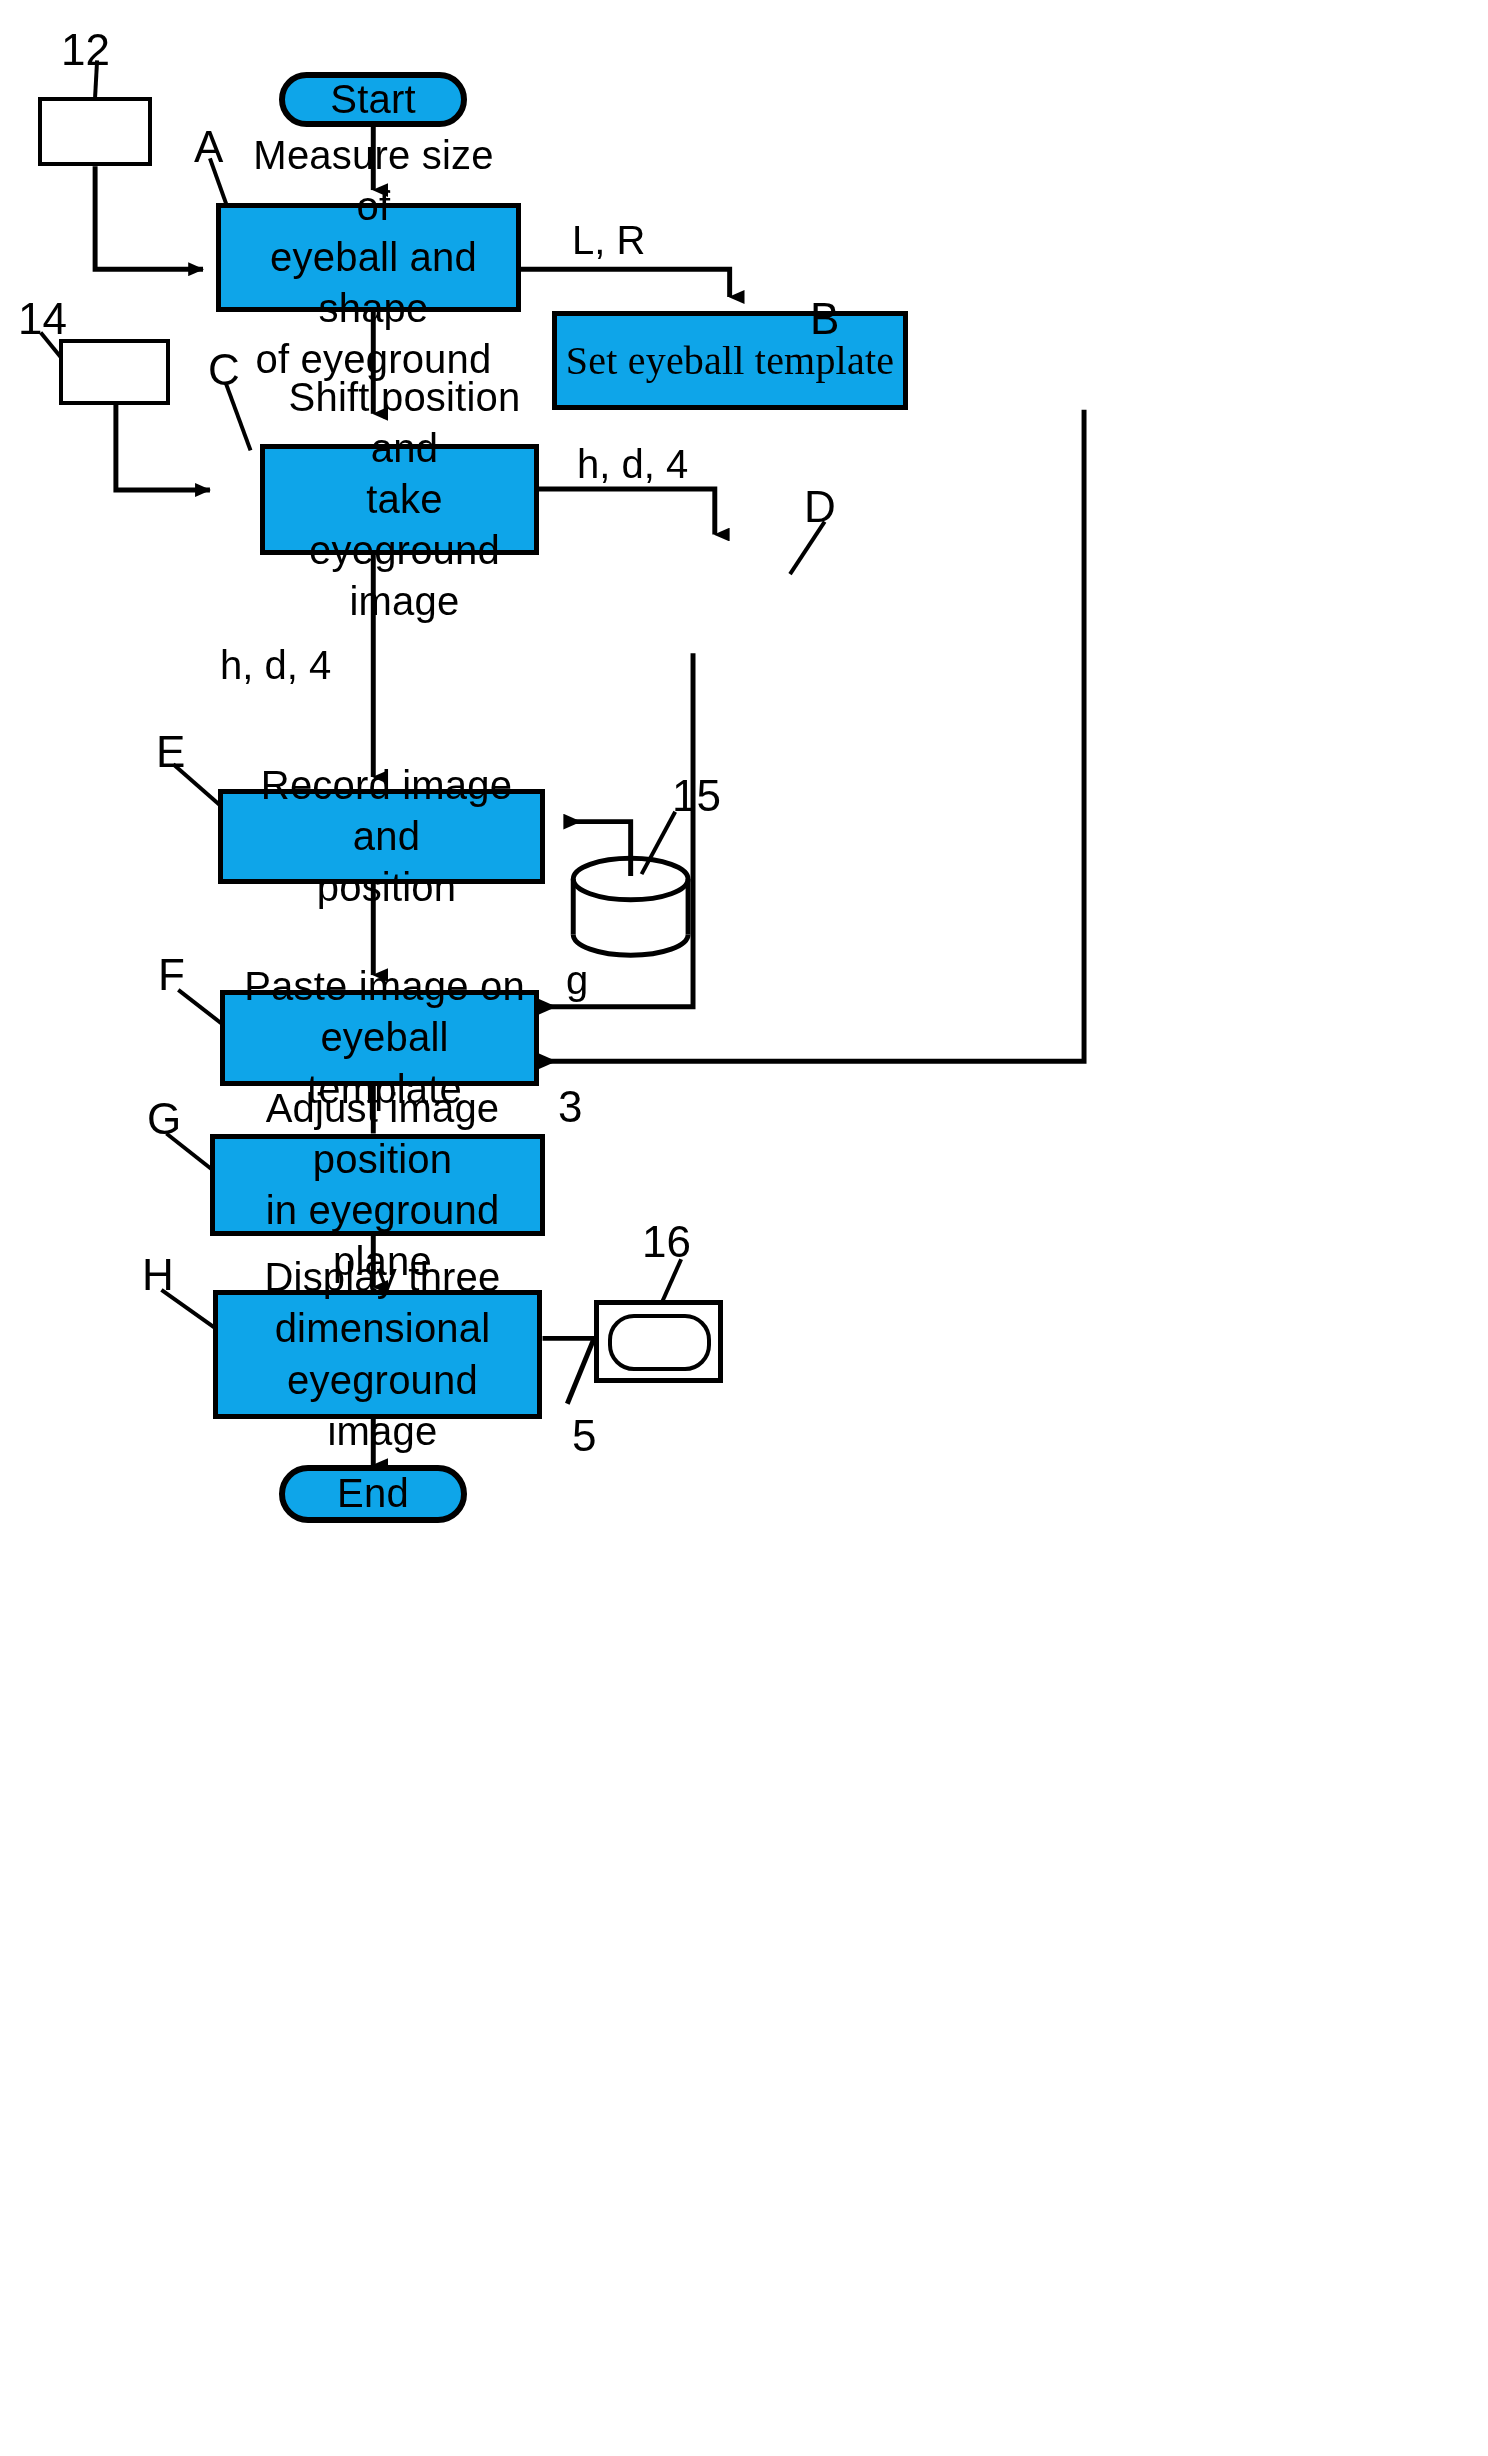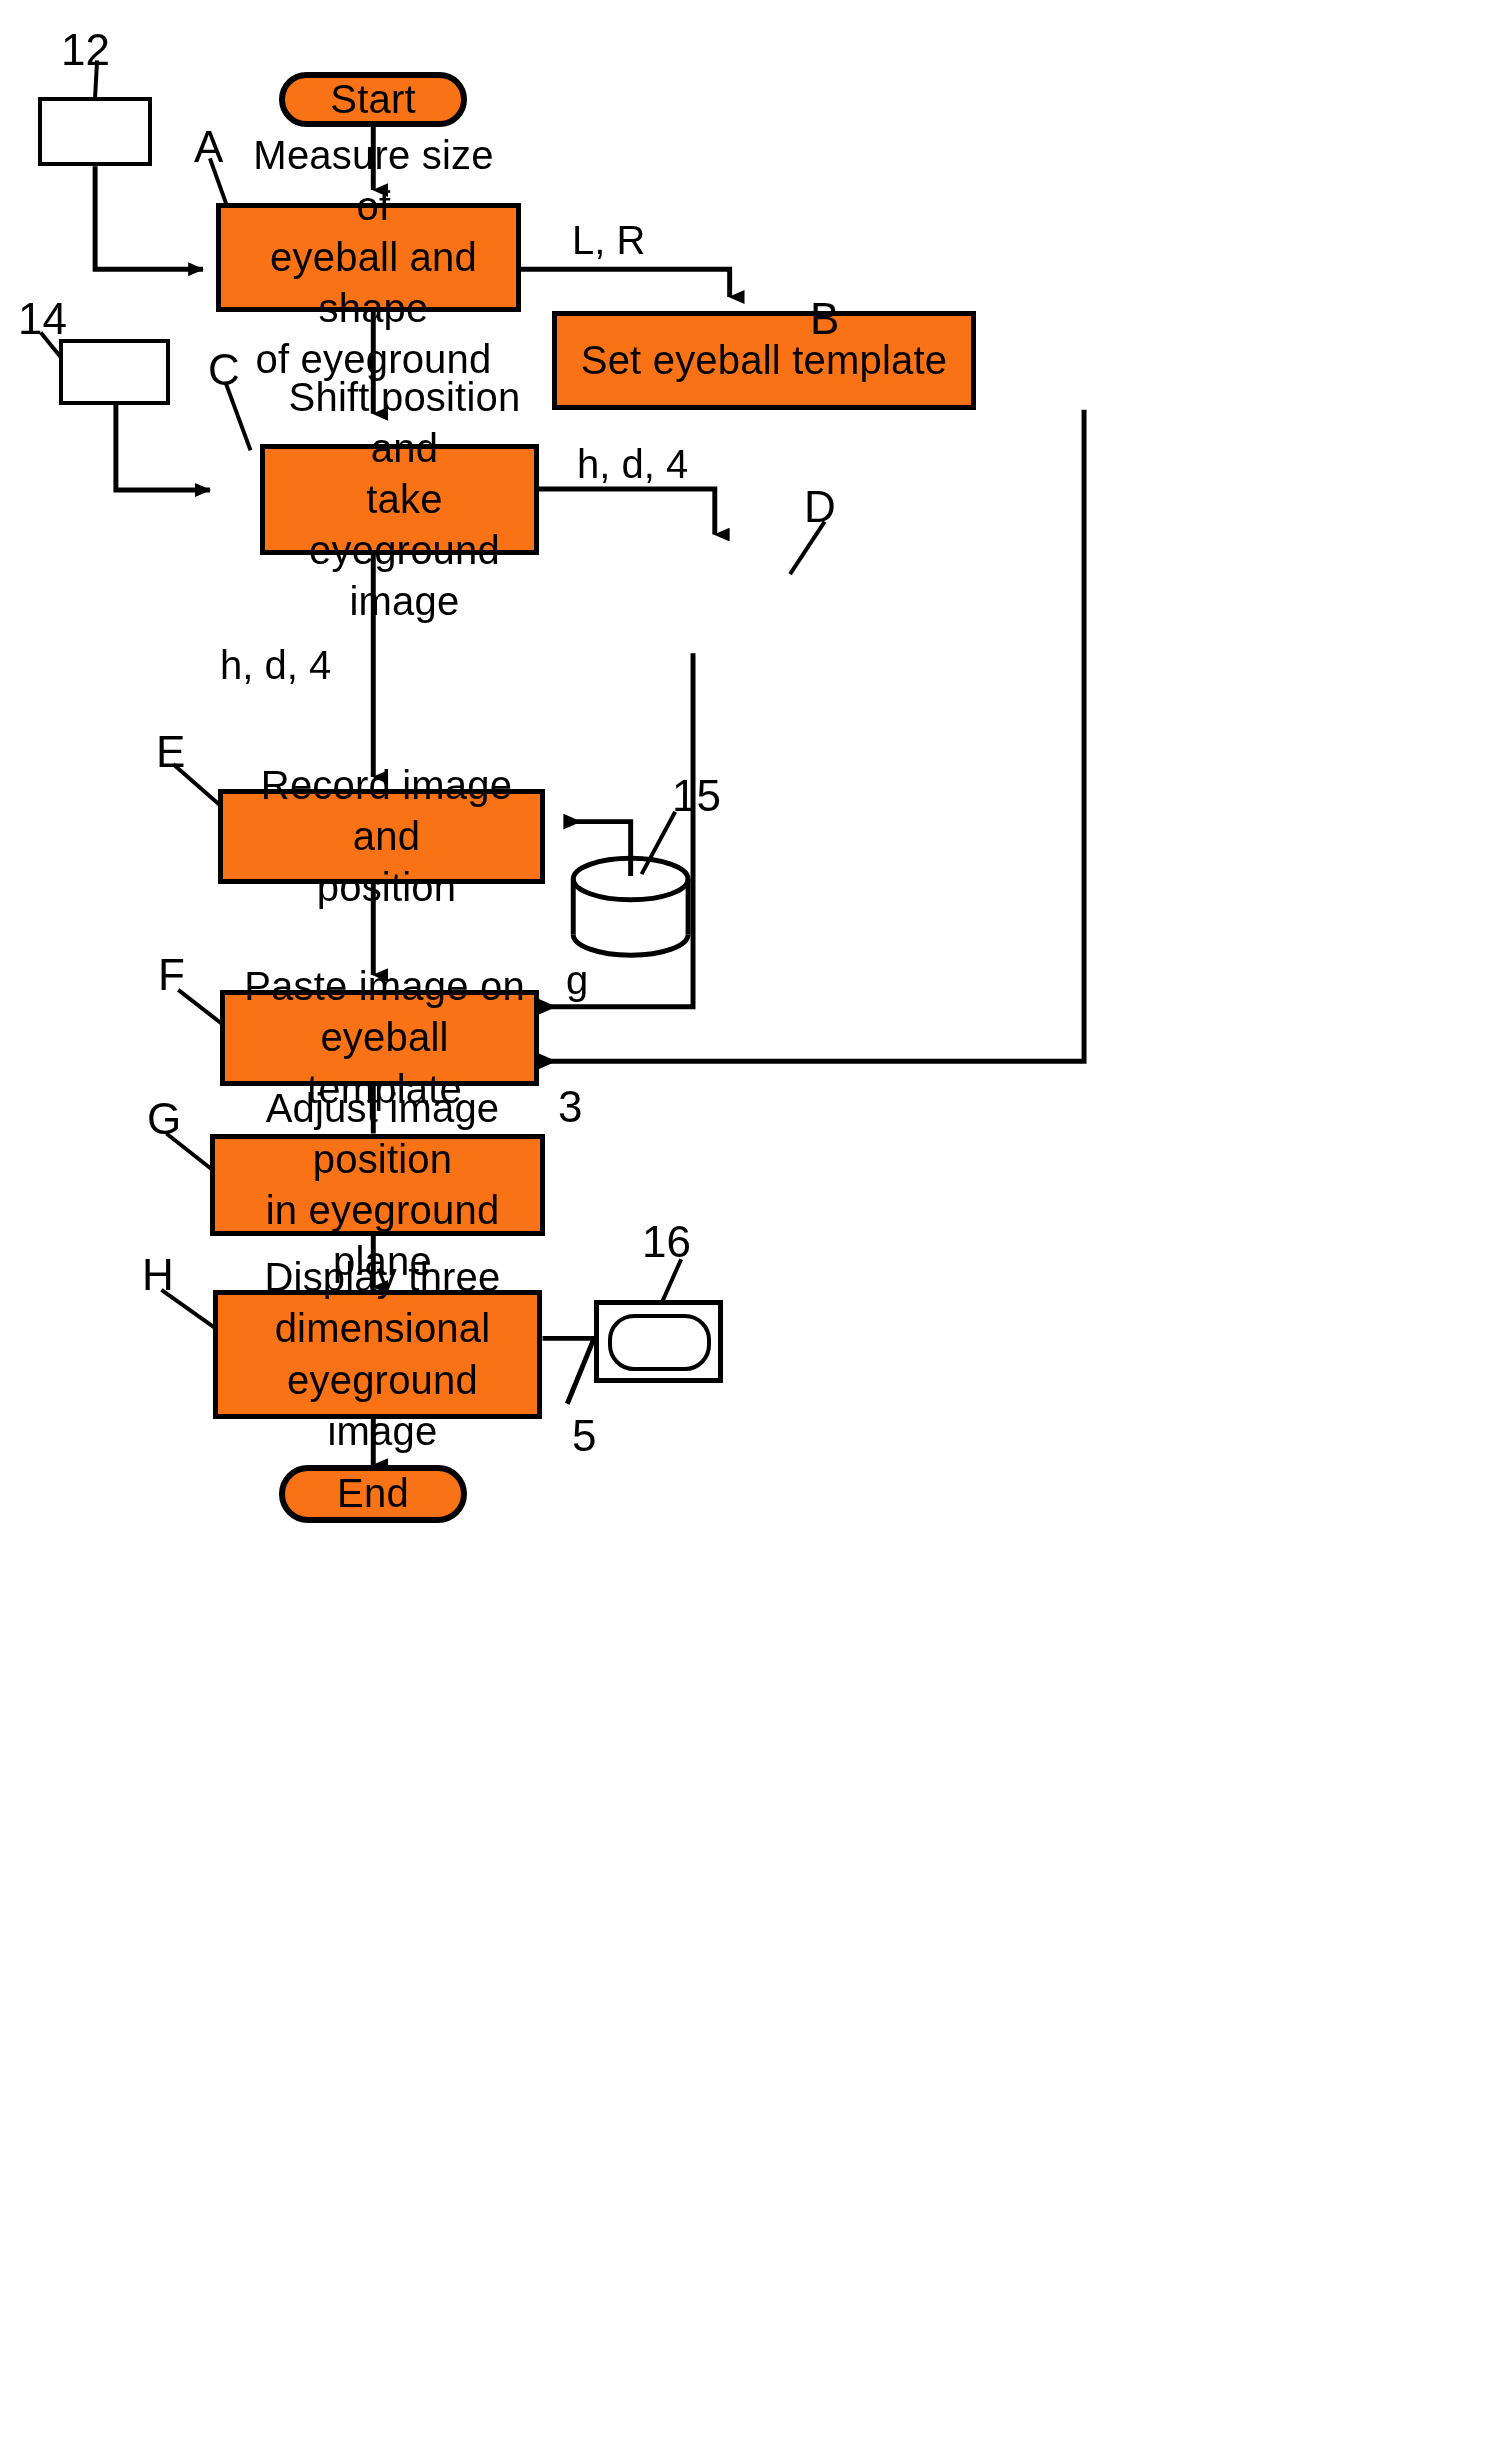--- a/index.html
+++ b/index.html
@@ -26,21 +26,21 @@
     height: 2456px;
   }
   .node {
     position: absolute;
     box-sizing: border-box;
     display: flex;
     align-items: center;
     justify-content: center;
     text-align: center;
     border: 5px solid #000;
-    background: #f97316;
+    background: #0ea5e9;
     font-size: 40px;
     line-height: 1.28;
     letter-spacing: 0.2px;
     white-space: pre-line;
     padding: 2px 6px;
   }
   .node.terminal {
     border-radius: 59px;
     border-width: 6px;
   }
@@ -164,21 +164,21 @@
   <div class="node terminal" style="left:279px; top:1465px; width:188px; height:58px;">
     <span>End</span>
   </div>
 
   <div class="node left-align" style="left:216px; top:203px; width:305px; height:109px;">
     <span>Measure size of
 eyeball  and shape
 of eyeground</span>
   </div>
 
-  <div class="node" style="left:552px; top:311px; width:424px; height:99px;">
+  <div class="node" style="left:552px; top:311px; width:356px; height:99px;font-family:Liberation Serif, serif;">
     <span>Set eyeball  template</span>
   </div>
 
   <div class="node left-align" style="left:220px; top:444px; width:279px; height:111px;margin-left:40px;">
     <span>Shift position and
 take eyeground
 image</span>
   </div>
 
 

